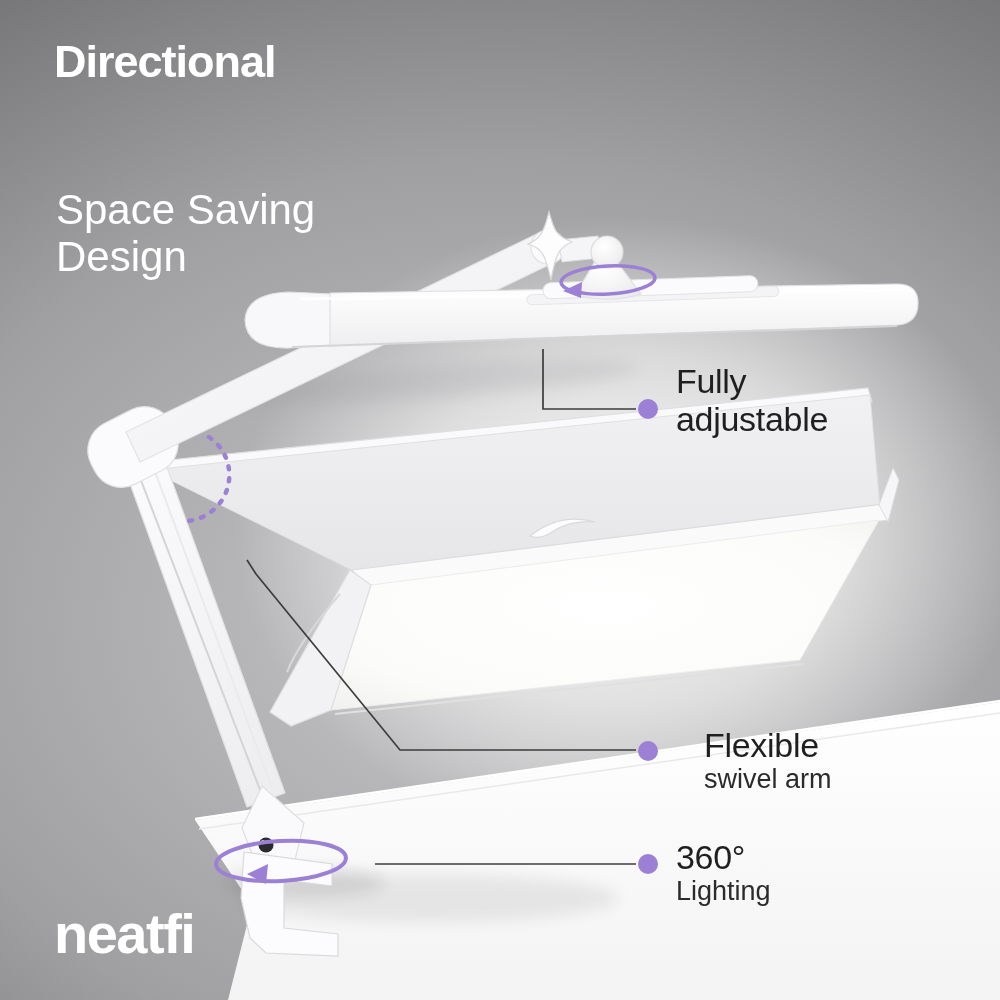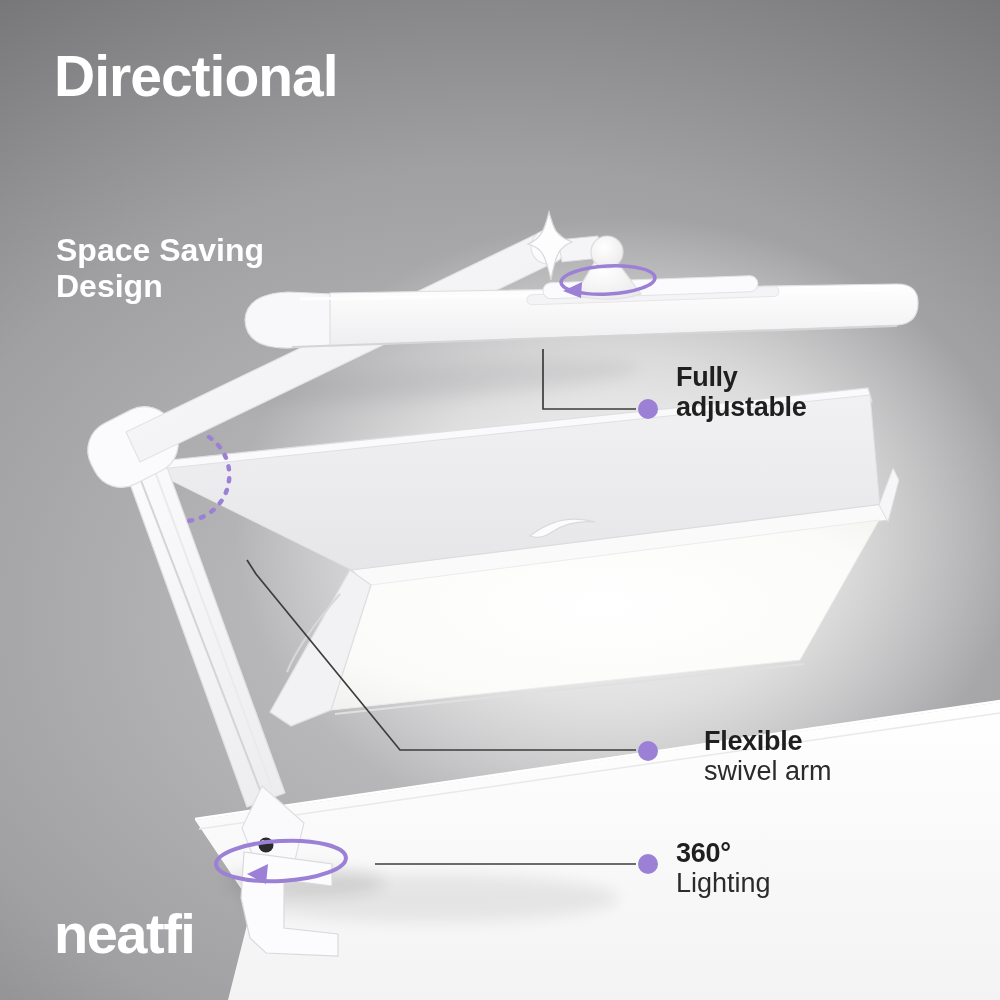--- a/index.html
+++ b/index.html
@@ -12,29 +12,29 @@
   }
   #scene{position:absolute;left:0;top:0;width:1000px;height:1000px;}
   .white-stroke{stroke:#dfdfe2;stroke-width:1.2;}
   .accent-stroke{stroke:var(--color-accent,#9b80d6);fill:none;}
   .accent-fill{fill:var(--color-accent,#9b80d6);}
   .callout-line{stroke:var(--color-callout_line,#3c3c3c);stroke-width:1.7;fill:none;}
 
   .headline{
     position:absolute;left:54px;top:38px;
     color:var(--color-heading_text,#ffffff);
-    font-size:57px;line-height:1.05;font-weight:800;letter-spacing:-1px;margin-top:9px;
+    font-size:45px;line-height:1.05;font-weight:800;letter-spacing:-1px;
   }
   .subhead{
     position:absolute;left:56px;top:186px;
     color:var(--color-heading_text,#fdfdfd);
-    font-size:32px;line-height:1.12;font-weight:700;letter-spacing:0;margin-top:47px;
+    font-size:42px;line-height:1.12;font-weight:400;letter-spacing:0;
   }
   .callout{position:absolute;color:var(--color-body_text,#1f1f1f);}
-  .callout .b{font-weight:700;font-size:27px;line-height:1.12;letter-spacing:-.3px;}
+  .callout .b{font-weight:400;font-size:34px;line-height:1.12;letter-spacing:-.3px;}
   .callout .r{font-weight:400;font-size:27px;line-height:1.12;color:#2b2b2b;}
   .callout.c1 .b{width:195px;}
   .brand-logo{
     position:absolute;left:54px;top:901px;
     color:var(--color-heading_text,#ffffff);
     font-size:56px;font-weight:700;letter-spacing:-1.5px;
   }
 </style>
 </head>
 <body>

